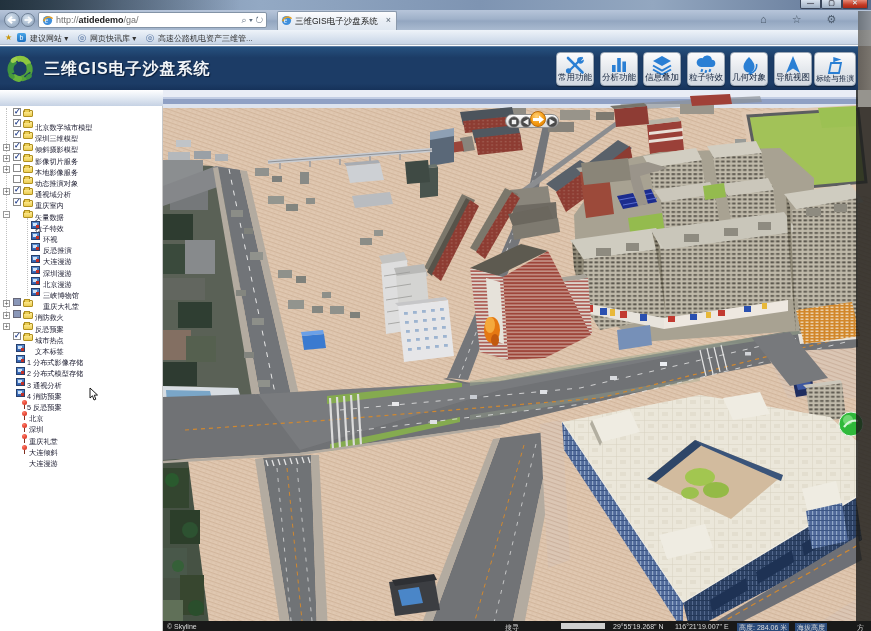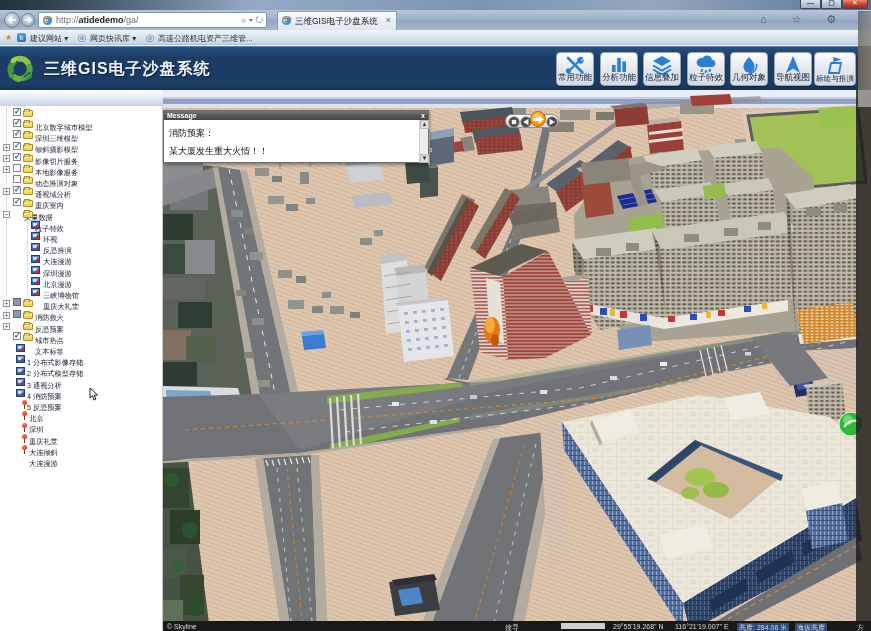--- a/index.html
+++ b/index.html
@@ -697,21 +697,21 @@
       </div>
     <div class="trow" style="top:80px;width:163px;">
         <span class="exp" style="left:3px;">+</span>
         <span class="cb ck" style="left:13px;"></span>
         <span class="fold" style="left:23px;"></span>
         <span class="tlabel" style="left:35px;">重庆室内</span>
       </div>
     <div class="trow" style="top:92px;width:163px;">
         <span class="cb ck" style="left:13px;"></span>
         <span class="fold" style="left:23px;"></span>
-        <span class="tlabel" style="left:24px;">矢量数据</span>
+        <span class="tlabel" style="left:35px;">矢量数据</span>
       </div>
     <div class="trow" style="top:103px;width:163px;">
         <span class="exp" style="left:3px;">−</span>
         <span class="fold" style="left:23px;"></span>
         <span class="tlabel" style="left:35px;">粒子特效</span>
       </div>
     <div class="trow" style="top:114px;width:163px;">
         <span class="mon" style="left:31px;"></span>
         <span class="tlabel" style="left:43px;">环视</span>
       </div>
@@ -799,28 +799,20 @@
       </div>
     <div class="trow" style="top:338px;width:163px;">
         <span class="pin" style="left:21px;"></span>
         <span class="tlabel" style="left:29px;">大连漫游</span>
       </div>
     <svg style="position:absolute;left:89px;top:281px;" width="10" height="14" viewBox="0 0 10 14">
         <path d="M1 1 L1 11 L3.5 8.8 L5 13 L6.8 12.2 L5.3 8.2 L8.5 8 Z" fill="#fff" stroke="#000" stroke-width="0.9"></path>
       </svg>
   </div>
 
-  <div class="abs" id="msgbox">
-    <div id="msghead">Message<span class="x">x</span></div>
-    <div id="msgtext">消防预案：<br>某大厦发生重大火情！！</div>
-    <div id="msgsb">
-        <div class="a" style="top:0;">▲</div>
-        <div class="a" style="bottom:0;">▼</div>
-      </div>
-  </div>
   <div class="abs" id="player">
     <svg width="54" height="14" viewBox="0 0 54 14" style="position:absolute;left:0;top:0;">
       <circle cx="8" cy="7" r="5.2" fill="#4a4a4a" stroke="#888" stroke-width="0.8"></circle>
       <rect x="5.8" y="4.8" width="4.4" height="4.4" fill="#f0f0f0"></rect>
       <circle cx="20" cy="7" r="5.2" fill="#4a4a4a" stroke="#888" stroke-width="0.8"></circle>
       <path d="M22.5 3.8 L17 7 L22.5 10.2 Z" fill="#f0f0f0"></path>
       <circle cx="46" cy="7" r="5.2" fill="#4a4a4a" stroke="#888" stroke-width="0.8"></circle>
       <path d="M43.5 3.8 L49 7 L43.5 10.2 Z" fill="#f0f0f0"></path>
     </svg>
     <div style="position:absolute;left:24px;top:-4px;width:16px;height:16px;border-radius:50%;background:radial-gradient(circle at 40% 30%,#ffd27a,#f59a10 55%,#d97b04);border:1px solid #b86a08;"></div>

